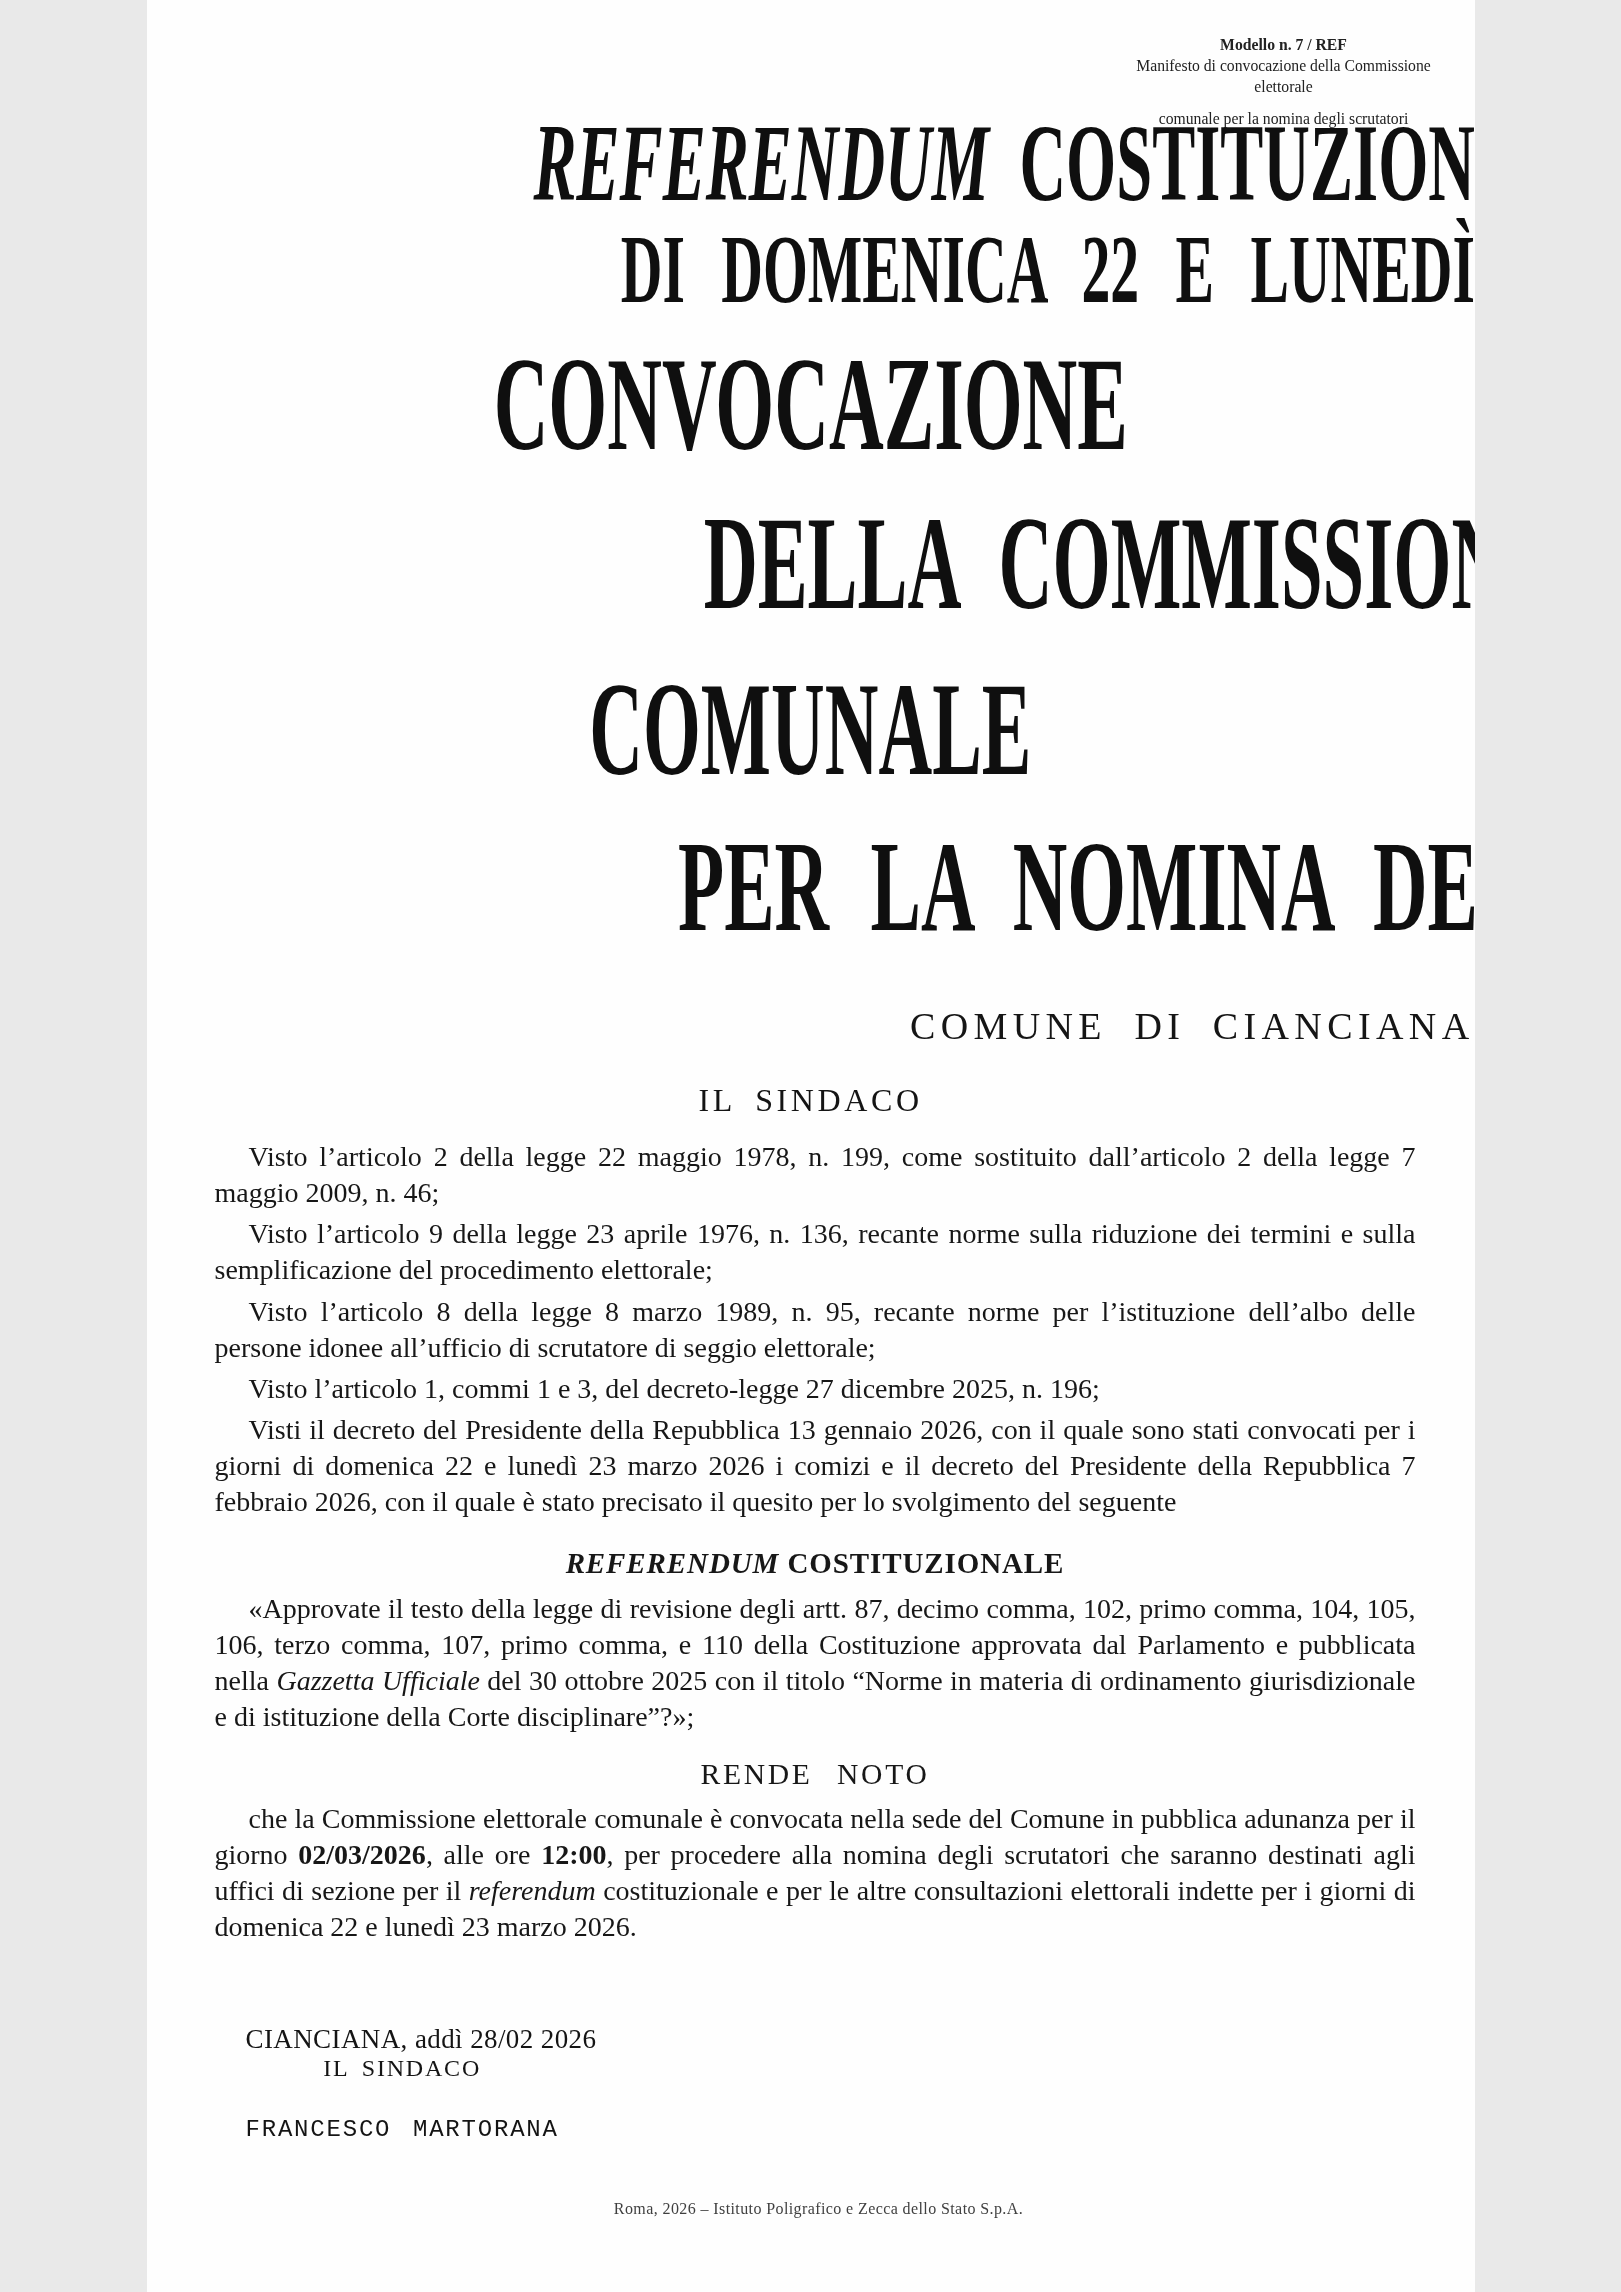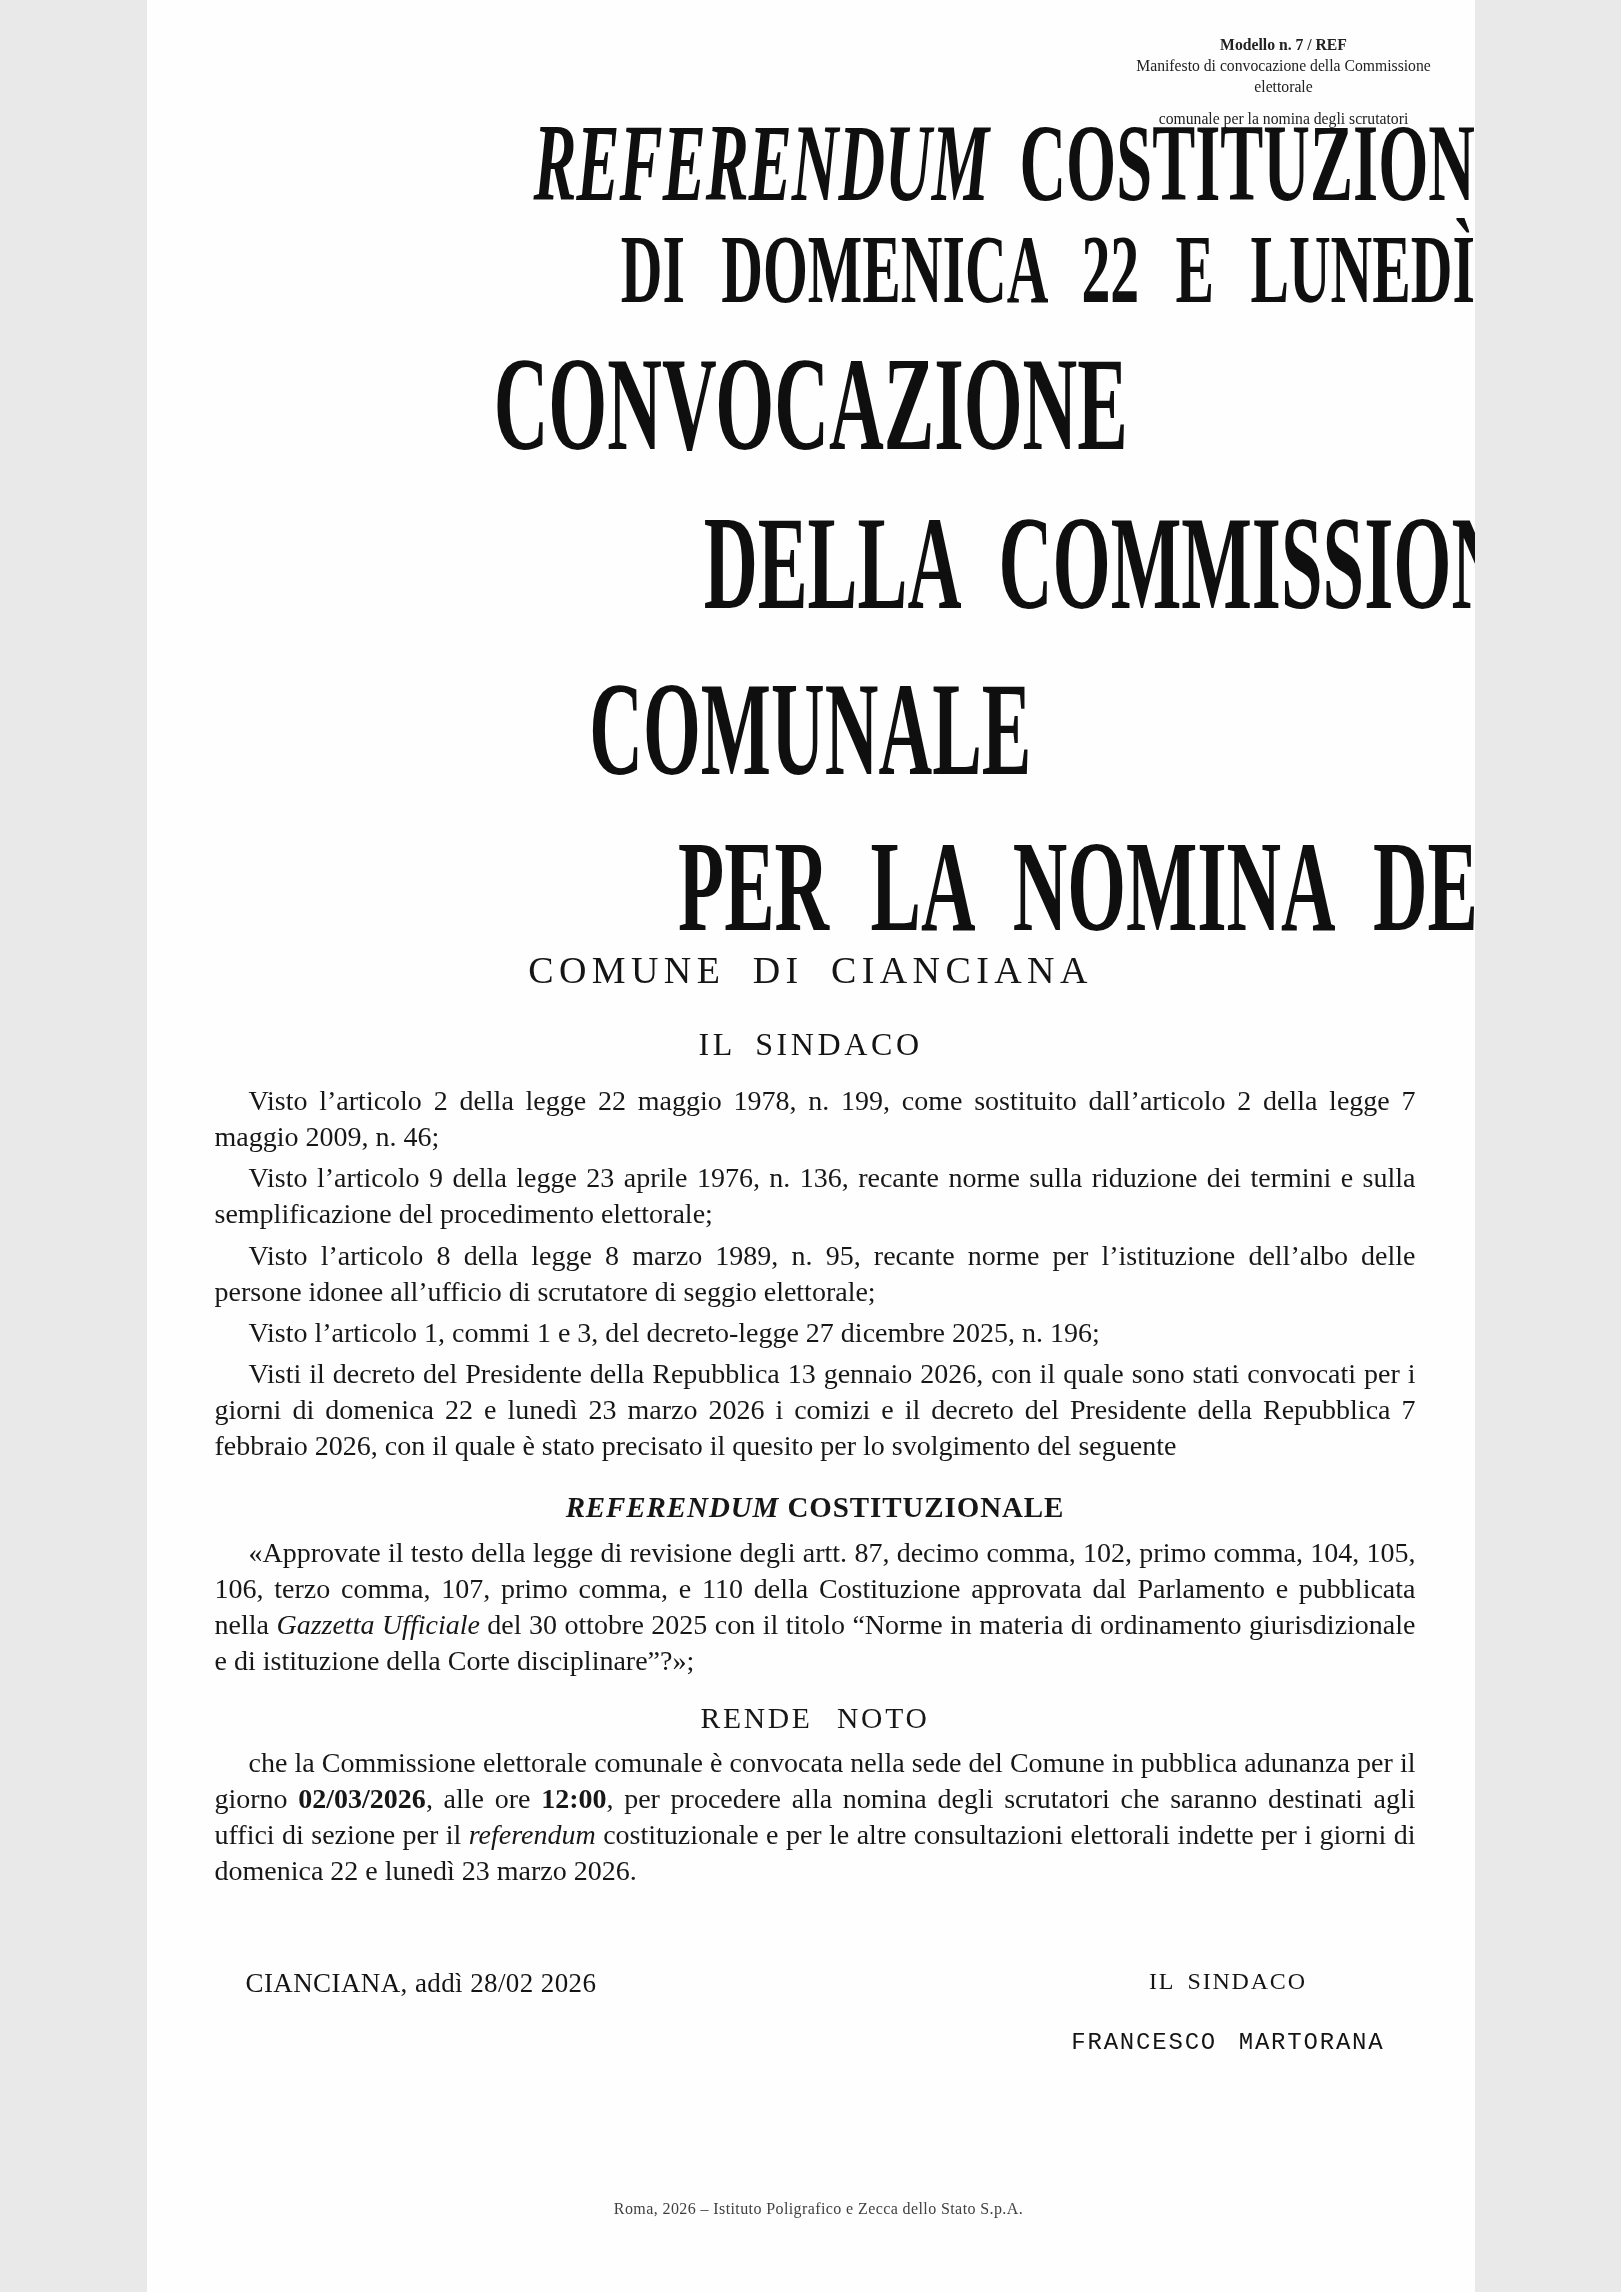--- a/index.html
+++ b/index.html
@@ -29,21 +29,21 @@
   .hline>span{display:inline-block;transform-origin:50% 0;}
   .h1{font-size:111px;margin-top:107px;}
   .h1 .it{font-style:italic;margin-right:.22em;}
   .h2{font-size:98px;margin-top:1.8px;word-spacing:.38em;}
   .h3{font-size:134px;margin-top:19.7px;}
   .h4{font-size:134px;margin-top:25px;word-spacing:.30em;}
   .h5{font-size:134px;margin-top:32px;}
   .h6{font-size:130px;margin-top:25px;word-spacing:.30em;}
 
   .comune{
-    text-align:center;font-size:38px;line-height:1;
+    text-align:right;margin-top:56px;font-size:38px;line-height:1;
     letter-spacing:5.4px;word-spacing:12.5px;color:#151515;
   }
   .sindaco{
     text-align:center;margin-top:39px;font-size:32px;line-height:1;
     letter-spacing:3.6px;word-spacing:9px;
   }
 
   .body{
     margin-top:22.4px;padding:0 59px 0 68px;
     font-size:28px;line-height:36px;text-align:justify;color:#171717;
@@ -57,21 +57,21 @@
     text-align:center;margin:25px 0 9px 0;font-size:29px;line-height:1.25;
     font-weight:bold;letter-spacing:0.9px;
   }
   .rende{
     text-align:center;margin:22.4px 0 8px 0;font-size:29.6px;line-height:1.2;
     letter-spacing:2.7px;word-spacing:14.3px;
   }
 
   .sigrow{
     margin-top:79px;padding:0 90px 0 99px;
-    display:flex;justify-content:space-between;align-items:flex-start;
+    display:flex;justify-content:space-between;align-items:flex-start;flex-direction:column;
   }
   .placedate{font-size:27px;letter-spacing:0.4px;}
   .sigblock{text-align:center;}
   .sigrole{font-size:24px;letter-spacing:1.8px;word-spacing:5.4px;}
   .signame{font-size:24px;letter-spacing:1.8px;word-spacing:5.4px;margin-top:34px;font-family:Liberation Mono, monospace;}
 
   .footer{
     position:absolute;left:16px;right:0;bottom:75px;
     text-align:center;font-size:16px;color:#3f3f3f;letter-spacing:0.4px;
   }

